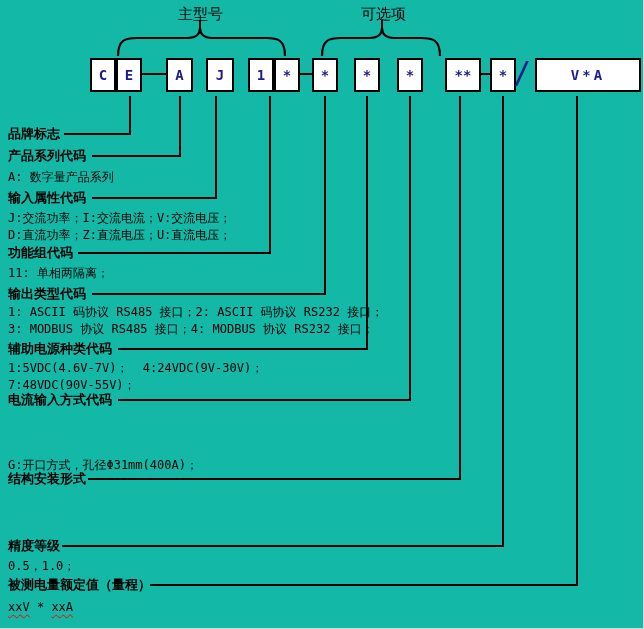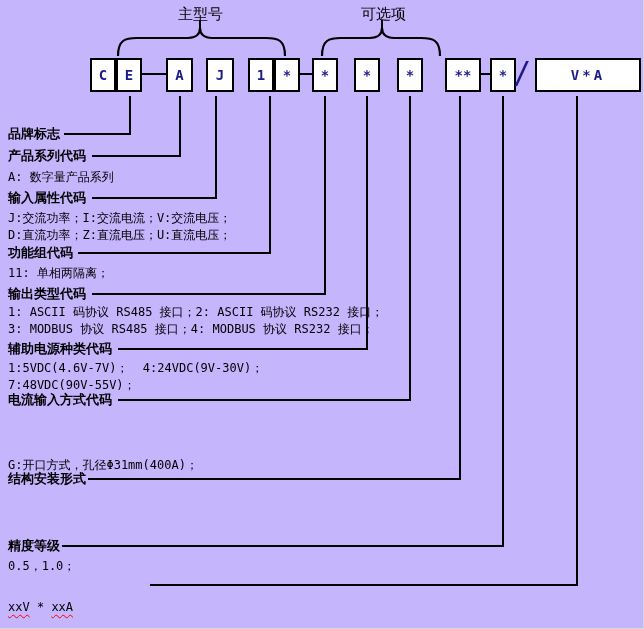--- a/index.html
+++ b/index.html
@@ -1,19 +1,19 @@
 <!DOCTYPE html>
 <html><head>
 <meta charset="utf-8">
 <style>
   html,body{margin:0;padding:0;background:#fff;}
   #canvas{
     position:relative;
     width:644px;height:629px;
-    background:#c4b5fd;
+    background:#14b8a6;
     font-family:"DejaVu Sans Mono",monospace;
     overflow:hidden;
     border-right:1px solid #d8d8d8;
     border-bottom:1px solid #d8d8d8;
     box-sizing:border-box;
     text-align:center;
   }
   .code-box{
     position:absolute;
     top:58px;height:34px;
@@ -119,14 +119,15 @@
     <div class="desc" style="left: 8px; top: 414px; margin-top: 44px;">G:开口方式，孔径Φ31mm(400A)；</div>
     <div class="vline" style="left: 459px; top: 96px; height: 384px;"></div>
     <div class="hline" style="left: 88px; top: 478px; width: 373px;"></div>
     <div class="callout-label" style="left: 8px; top: 471px;">结构安装形式</div>
     <div class="vline" style="left: 502px; top: 96px; height: 451px;"></div>
     <div class="hline" style="left: 62px; top: 545px; width: 442px;"></div>
     <div class="callout-label" style="left: 8px; top: 538px;">精度等级</div>
     <div class="desc" style="left: 8px; top: 559px;">0.5，1.0；</div>
     <div class="vline" style="left: 576px; top: 96px; height: 490px;"></div>
     <div class="hline" style="left: 150px; top: 584px; width: 428px;"></div>
+    <div class="callout-label" style="left: 8px; top: 577px;">被测电量额定值（量程）</div>
     <div class="desc" style="left: 8px; top: 600px;"><span class="wavy">xxV</span><span> * </span><span class="wavy">xxA</span></div>
   </div>
 
 </body></html>

